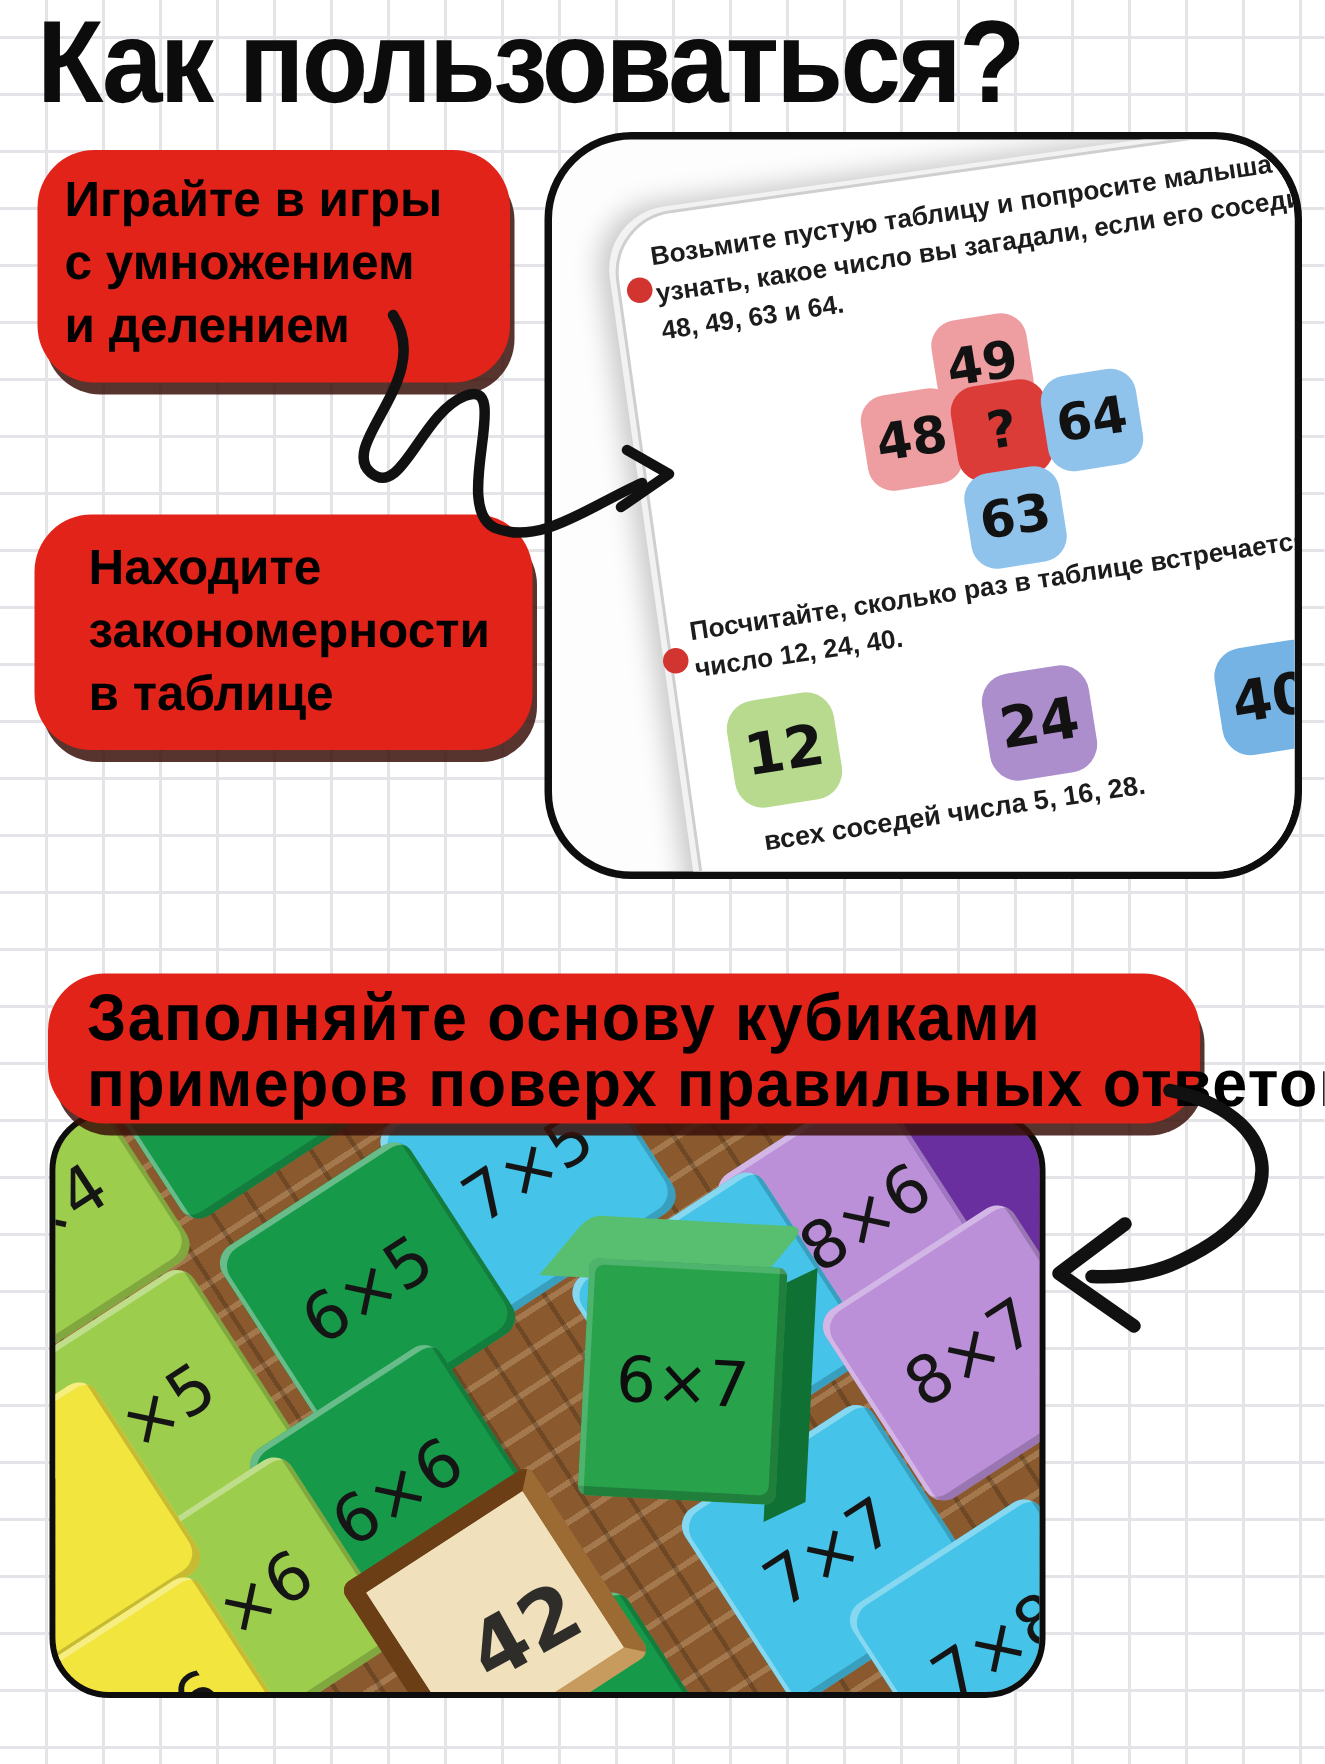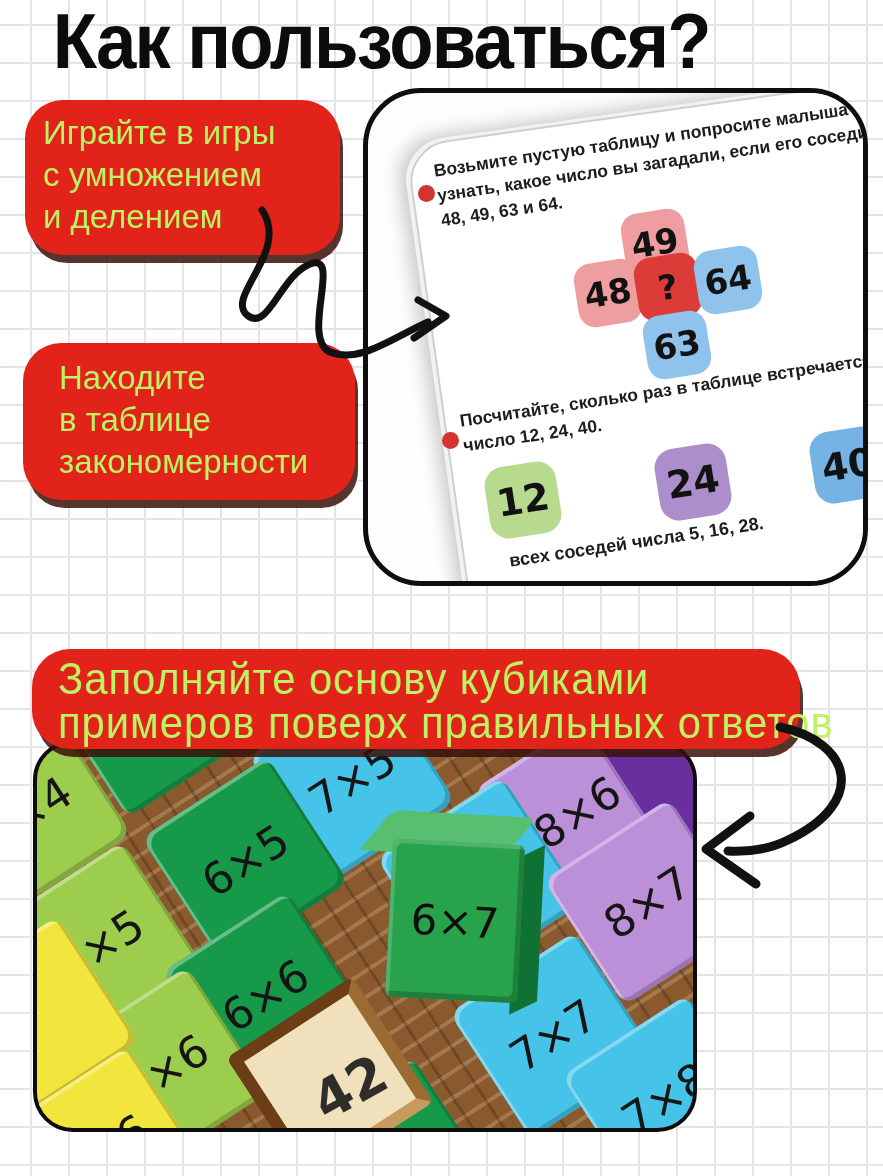--- a/index.html
+++ b/index.html
@@ -8,29 +8,29 @@
     font-family:"Liberation Sans",sans-serif;
     background-color:#ffffff;
     background-image:
       linear-gradient(#e4e4e8 2px, transparent 2px),
       linear-gradient(90deg,#e4e4e8 2px, transparent 2px);
     background-size:38px 38px;
     background-position:-8px -14px;
   }
   .abs{position:absolute;}
   
-  .title-wrap{left:0;top:2px;width:734px;text-align:right;z-index:5;}
+  .title-wrap{left:0;top:2px;width:734px;text-align:left;z-index:5;}
   .title{
     display:inline-block;font-size:78px;font-weight:bold;color:#0c0c0c;
     letter-spacing:-2px;transform:scaleX(0.93);transform-origin:center top;
     white-space:nowrap;line-height:1.0;
   }
   
   .rbox{
-    background:#e2231a;border-radius:38px;color:#bef264;font-weight:normal;
+    background:#e2231a;border-radius:38px;color:#000000;font-weight:bold;
     box-shadow:4px 9px 0 -1px rgba(58,17,9,0.85);z-index:6;
   }
   .rbox .ln{display:block;white-space:nowrap;}
   #box1{left:25px;top:100px;width:315px;height:155px;font-size:33px;line-height:42px;padding:12px 0 0 18px;box-sizing:border-box;}
   #box2{left:23px;top:343px;width:332px;height:157px;font-size:33px;line-height:42px;padding:14px 0 0 36px;box-sizing:border-box;}
   #box3{left:32px;top:649px;width:768px;height:100px;font-size:44px;line-height:44px;padding:8px 0 0 26px;box-sizing:border-box;}
   #box3 .ln{display:block;transform:scaleX(0.95);transform-origin:left center;letter-spacing:1px;}
   
   .card{
     left:363px;top:88px;width:505px;height:498px;box-sizing:border-box;
@@ -111,22 +111,22 @@
 </div>
 
 <div id="box1" class="abs rbox">
   <span class="ln">Играйте в игры</span>
   <span class="ln">с умножением</span>
   <span class="ln">и делением</span>
 </div>
 
 <div id="box2" class="abs rbox">
   <span class="ln">Находите</span>
+  <span class="ln">закономерности</span>
   <span class="ln">в таблице</span>
-  <span class="ln">закономерности</span>
 </div>
 
 <div class="abs card">
   <div class="page"></div>
 
   <div class="abs bullet-dot" style="left:50px;top:92px;"></div>
   <div class="abs btext" style="left:64px;top:66px;">
     <span class="ln">Возьмите пустую таблицу и попросите малыша</span>
     <span class="ln">узнать, какое число вы загадали, если его соседи</span>
     <span class="ln">48, 49, 63 и 64.</span>

